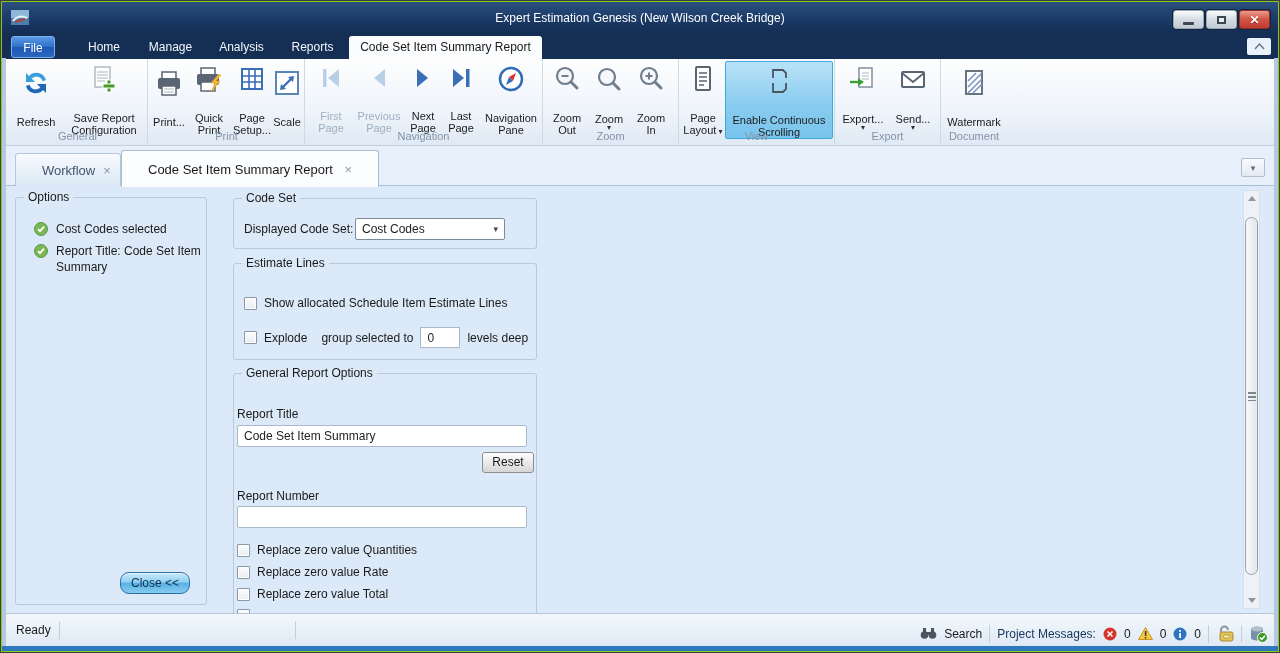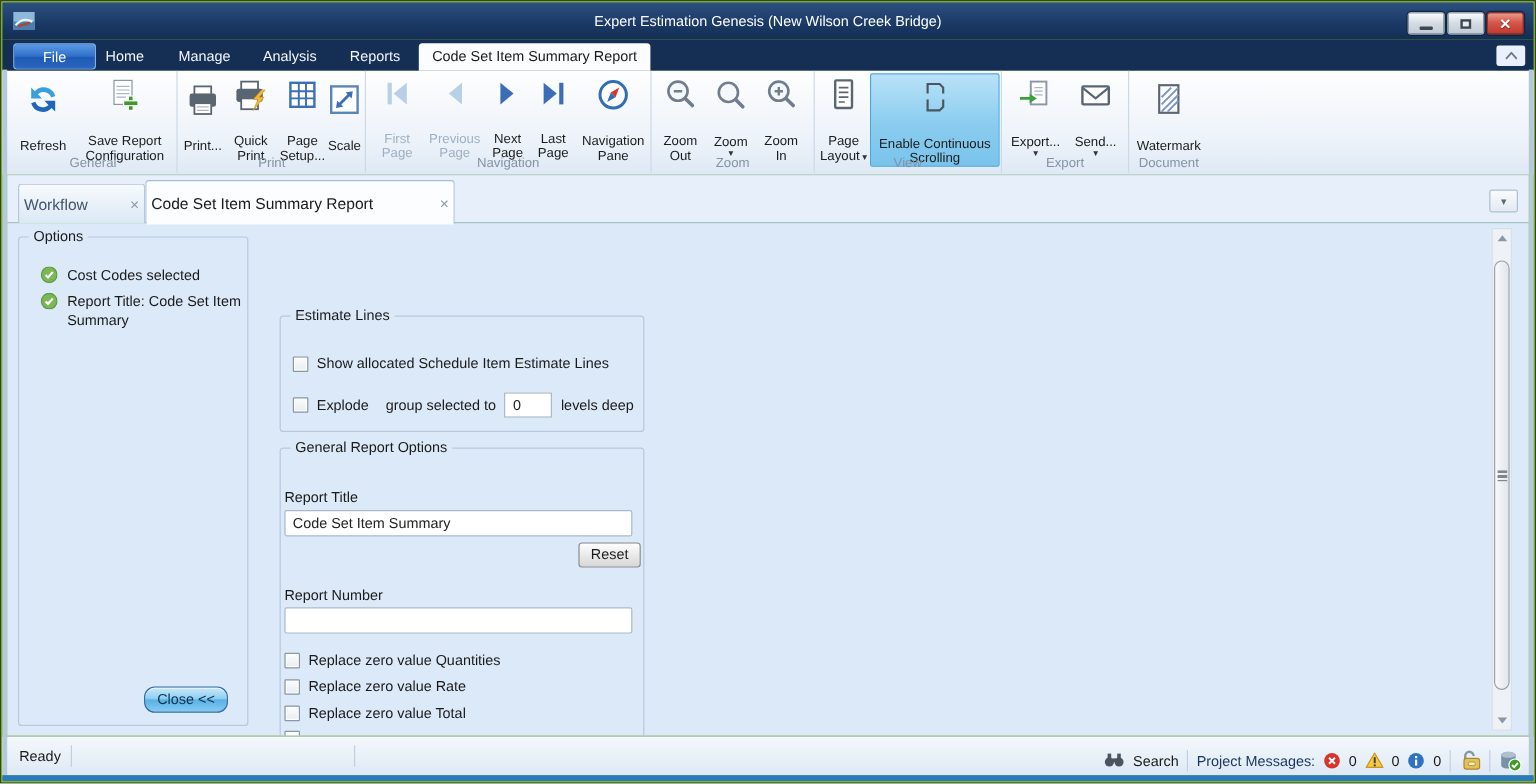--- a/index.html
+++ b/index.html
@@ -47,21 +47,21 @@
   .rlabel { font-size:11px; line-height:12px; text-align:center; color:#1c1c1c; margin-top:17px; }
   .rbtn.disabled .rlabel { color:#9fb0c2; }
   .rbtn.active-btn { background:linear-gradient(180deg,#b9e2f8,#8accef 55%,#79c4ec);
     border:1px solid #41a8dd; border-radius:2px; height:78px; }
   .caret-below::after { content:"\25BE"; display:block; text-align:center; font-size:8px; line-height:6px; color:#333; }
   .caret-inline::after { content:" \25BE"; font-size:8px; color:#333; }
 
   
   .tabstrip { position:absolute; left:5px; right:5px; top:145px; height:40px; background:#e7f0fa; border-bottom:1px solid #a9bfd4; }
   .dtab { position:absolute; display:flex; align-items:center; justify-content:space-between;
-    padding:0 4px; font-size:13px; border-radius:3px 3px 0 0; cursor:default; }
+    padding:0 26px; font-size:13px; border-radius:3px 3px 0 0; cursor:default; }
   .dtab.inactive { left:9px; top:7px; width:106px; height:33px; color:#44546a;
     background:linear-gradient(180deg,#f7fafd,#dbe8f5); border:1px solid #b6c9dc; border-bottom:none; }
   .dtab.active { left:115px; top:4px; width:258px; height:37px; color:#1a1a1a;
     background:#fcfdff; border:1px solid #a8bdd2; border-bottom:none; z-index:2; }
   .tab-close { color:#8b98a6; font-size:13px; margin-left:8px; }
   .tab-close::before { content:"\00D7"; }
   .tab-list-btn { position:absolute; right:9px; top:12px; width:24px; height:19px; border-radius:2px;
     border:1px solid #aebfd0; background:linear-gradient(180deg,#f9fbfd,#e2eaf2);
     display:flex; align-items:center; justify-content:center; color:#5a6a7a; font-size:9px; }
   .tab-list-btn::before { content:"\25BE"; }
@@ -137,21 +137,21 @@
       </span>
     <span class="winbtn" style="right:41px">
         <span class="glyph-max"></span>
       </span>
     <span class="winbtn close" style="right:8px">
         <span class="glyph-close">✕</span>
       </span>
   </div>
 
   <div class="tabrow">
-    <span class="rtab file" style="left:9px;width:69px">File</span>
+    <span class="rtab file" style="left:9px;width:44px">File</span>
     <span class="rtab" style="left:72px;width:60px">Home</span>
     <span class="rtab" style="left:137px;width:63px">Manage</span>
     <span class="rtab" style="left:206px;width:67px">Analysis</span>
     <span class="rtab" style="left:278px;width:65px">Reports</span>
     <span class="rtab active" style="left:347px;width:193px">Code Set Item Summary Report</span>
   </div>
   <div class="ribbon-collapse">
     <svg width="11" height="7">
         <path d="M1 6 L5.5 1 L10 6" stroke="#6a7a8a" stroke-width="1.5" fill="none"></path>
       </svg>
@@ -395,20 +395,28 @@
       <div class="opt-item" style="top:45px">
         <svg width="14" height="14">
             <circle cx="7" cy="7" r="6.5" fill="#7cb757" stroke="#5a9a3f"></circle>
             <path d="M4 7.2 l2 2 4-4.5" stroke="#fff" stroke-width="1.8" fill="none"></path>
           </svg>
         <span>Report Title: Code Set Item Summary</span>
       </div>
       <div class="btn-close">Close &lt;&lt;</div>
     </div>
 
+    <div class="gbox" style="left:227px;top:12px;width:304px;height:51px">
+      <span class="gtitle">Code Set</span>
+      <span class="fieldlabel" style="left:10px;top:23px">Displayed Code Set:</span>
+      <div class="combo" style="left:121px;top:19px;width:150px">
+        <span>Cost Codes</span>
+        <span class="combo-arrow"></span>
+      </div>
+    </div>
 
     <div class="gbox" style="left:227px;top:77px;width:304px;height:97px">
       <span class="gtitle">Estimate Lines</span>
       <div class="cbrow" style="left:10px;top:32px">
         <span class="cbx"></span>
         <span>Show allocated Schedule Item Estimate Lines</span>
       </div>
       <div class="cbrow" style="left:10px;top:63px">
         <span class="cbx"></span>
         <span>Explode</span>

